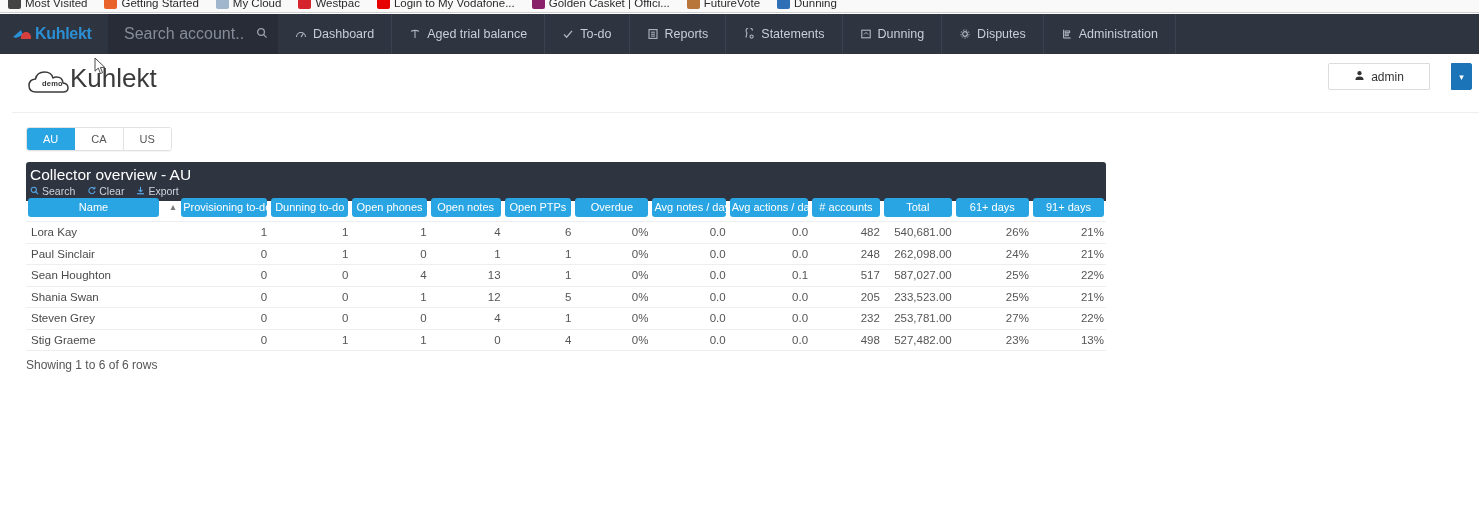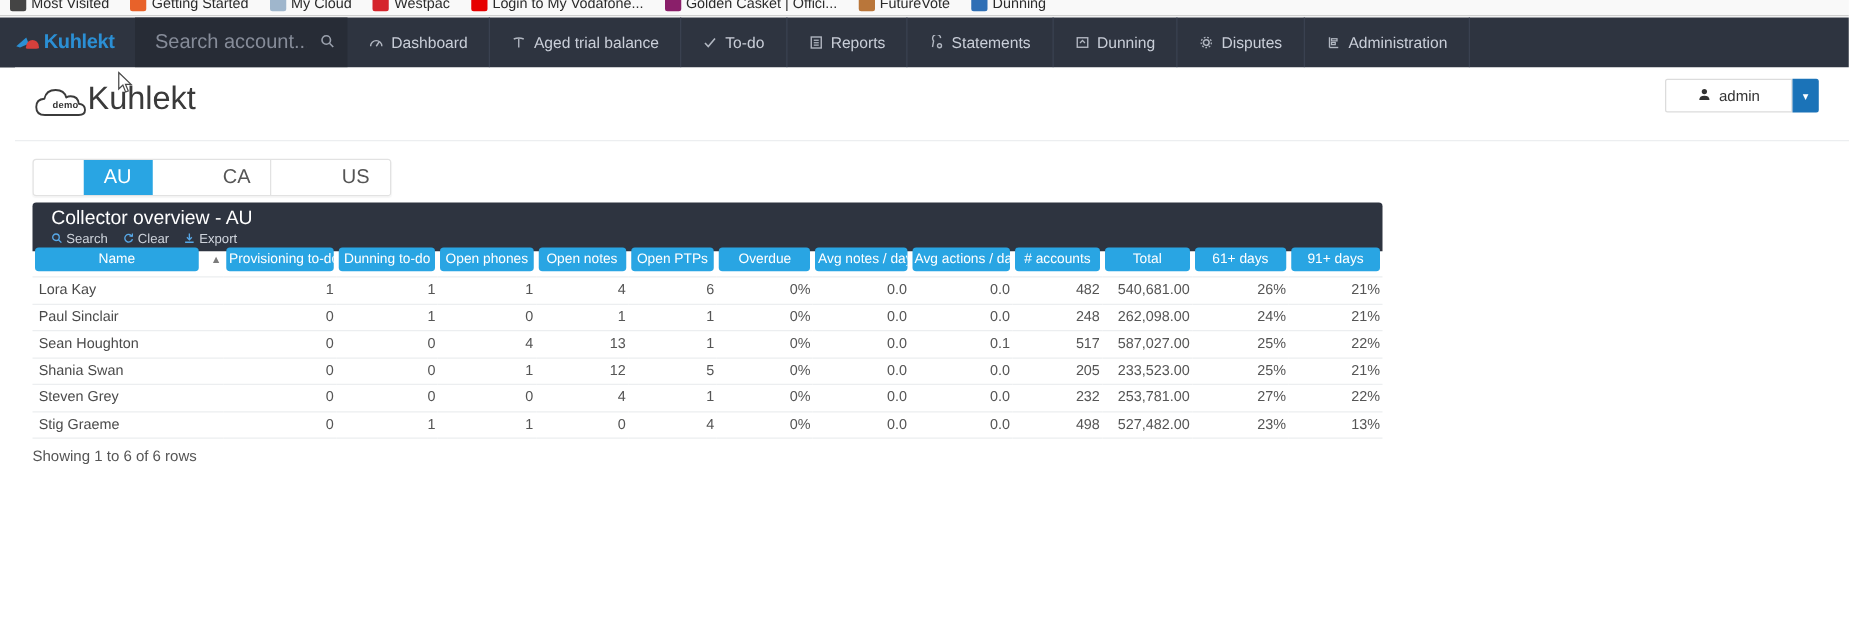--- a/index.html
+++ b/index.html
@@ -93,22 +93,22 @@
   .cloud-demo .dtxt {
     position: absolute; left: 16px; top: 13px;
     font-size: 7.5px; font-weight: bold; color: #333;
     letter-spacing: .2px;
   }
   .page-title {
     position: absolute; left: 58px; top: 9px;
     font-size: 26px; color: #3a3a3a; font-weight: normal;
   }
   .admin-wrap {
-    position: absolute; right: 36px; top: 9px;
-    display: flex; height: 27px;
+    position: absolute; right: 19px; top: 9px;
+    display: flex; height: 27px; gap: 21px;
   }
   .admin-btn {
     width: 102px;
     border: 1px solid #dcdcdc; background: #fff;
     display: flex; align-items: center; justify-content: center;
     gap: 6px; font-size: 12px; color: #333;
     border-radius: 2px 0 0 2px; cursor: pointer;
   }
   .admin-caret {
     width: 21px; background: #1b73b8;
@@ -120,35 +120,35 @@
 
   
   .country-tabs {
     position: absolute; left: 26px; top: 127px;
     display: flex;
     border: 1px solid #e2e2e2; border-radius: 3px;
     overflow: hidden;
     box-shadow: 0 1px 1px rgba(0,0,0,.04);
   }
   .ctab {
-    padding: 5px 16px; font-size: 16px;
+    padding: 5px 16px; font-size: 11px;
     background: #fff; color: #555;
     border-right: 1px solid #e2e2e2; cursor: pointer;
-    min-width: 32px; text-align: center; margin-left: 40px;
+    min-width: 32px; text-align: center;
   }
   .ctab:last-child { border-right: 0; }
   .ctab.active { background: #29a5e3; color: #fff; border-color: #29a5e3; }
 
   
   .panel-head {
     position: absolute; left: 26px; top: 162px;
     width: 1080px; height: 39px;
     background: #2e3440;
     border-radius: 3px 3px 0 0;
-    padding: 4px 0 0 15px;
+    padding: 4px 0 0 4px;
   }
   .panel-title {
     color: #fff; font-size: 15.5px; line-height: 17px;
   }
   .panel-actions { display: flex; gap: 12px; margin-top: 2px; }
   .pact {
     display: inline-flex; align-items: center; gap: 3px;
     font-size: 10.5px; color: #cfd4dc; cursor: pointer;
   }
   .pact .pi { color: #57a8e8; font-size: 9px; }

